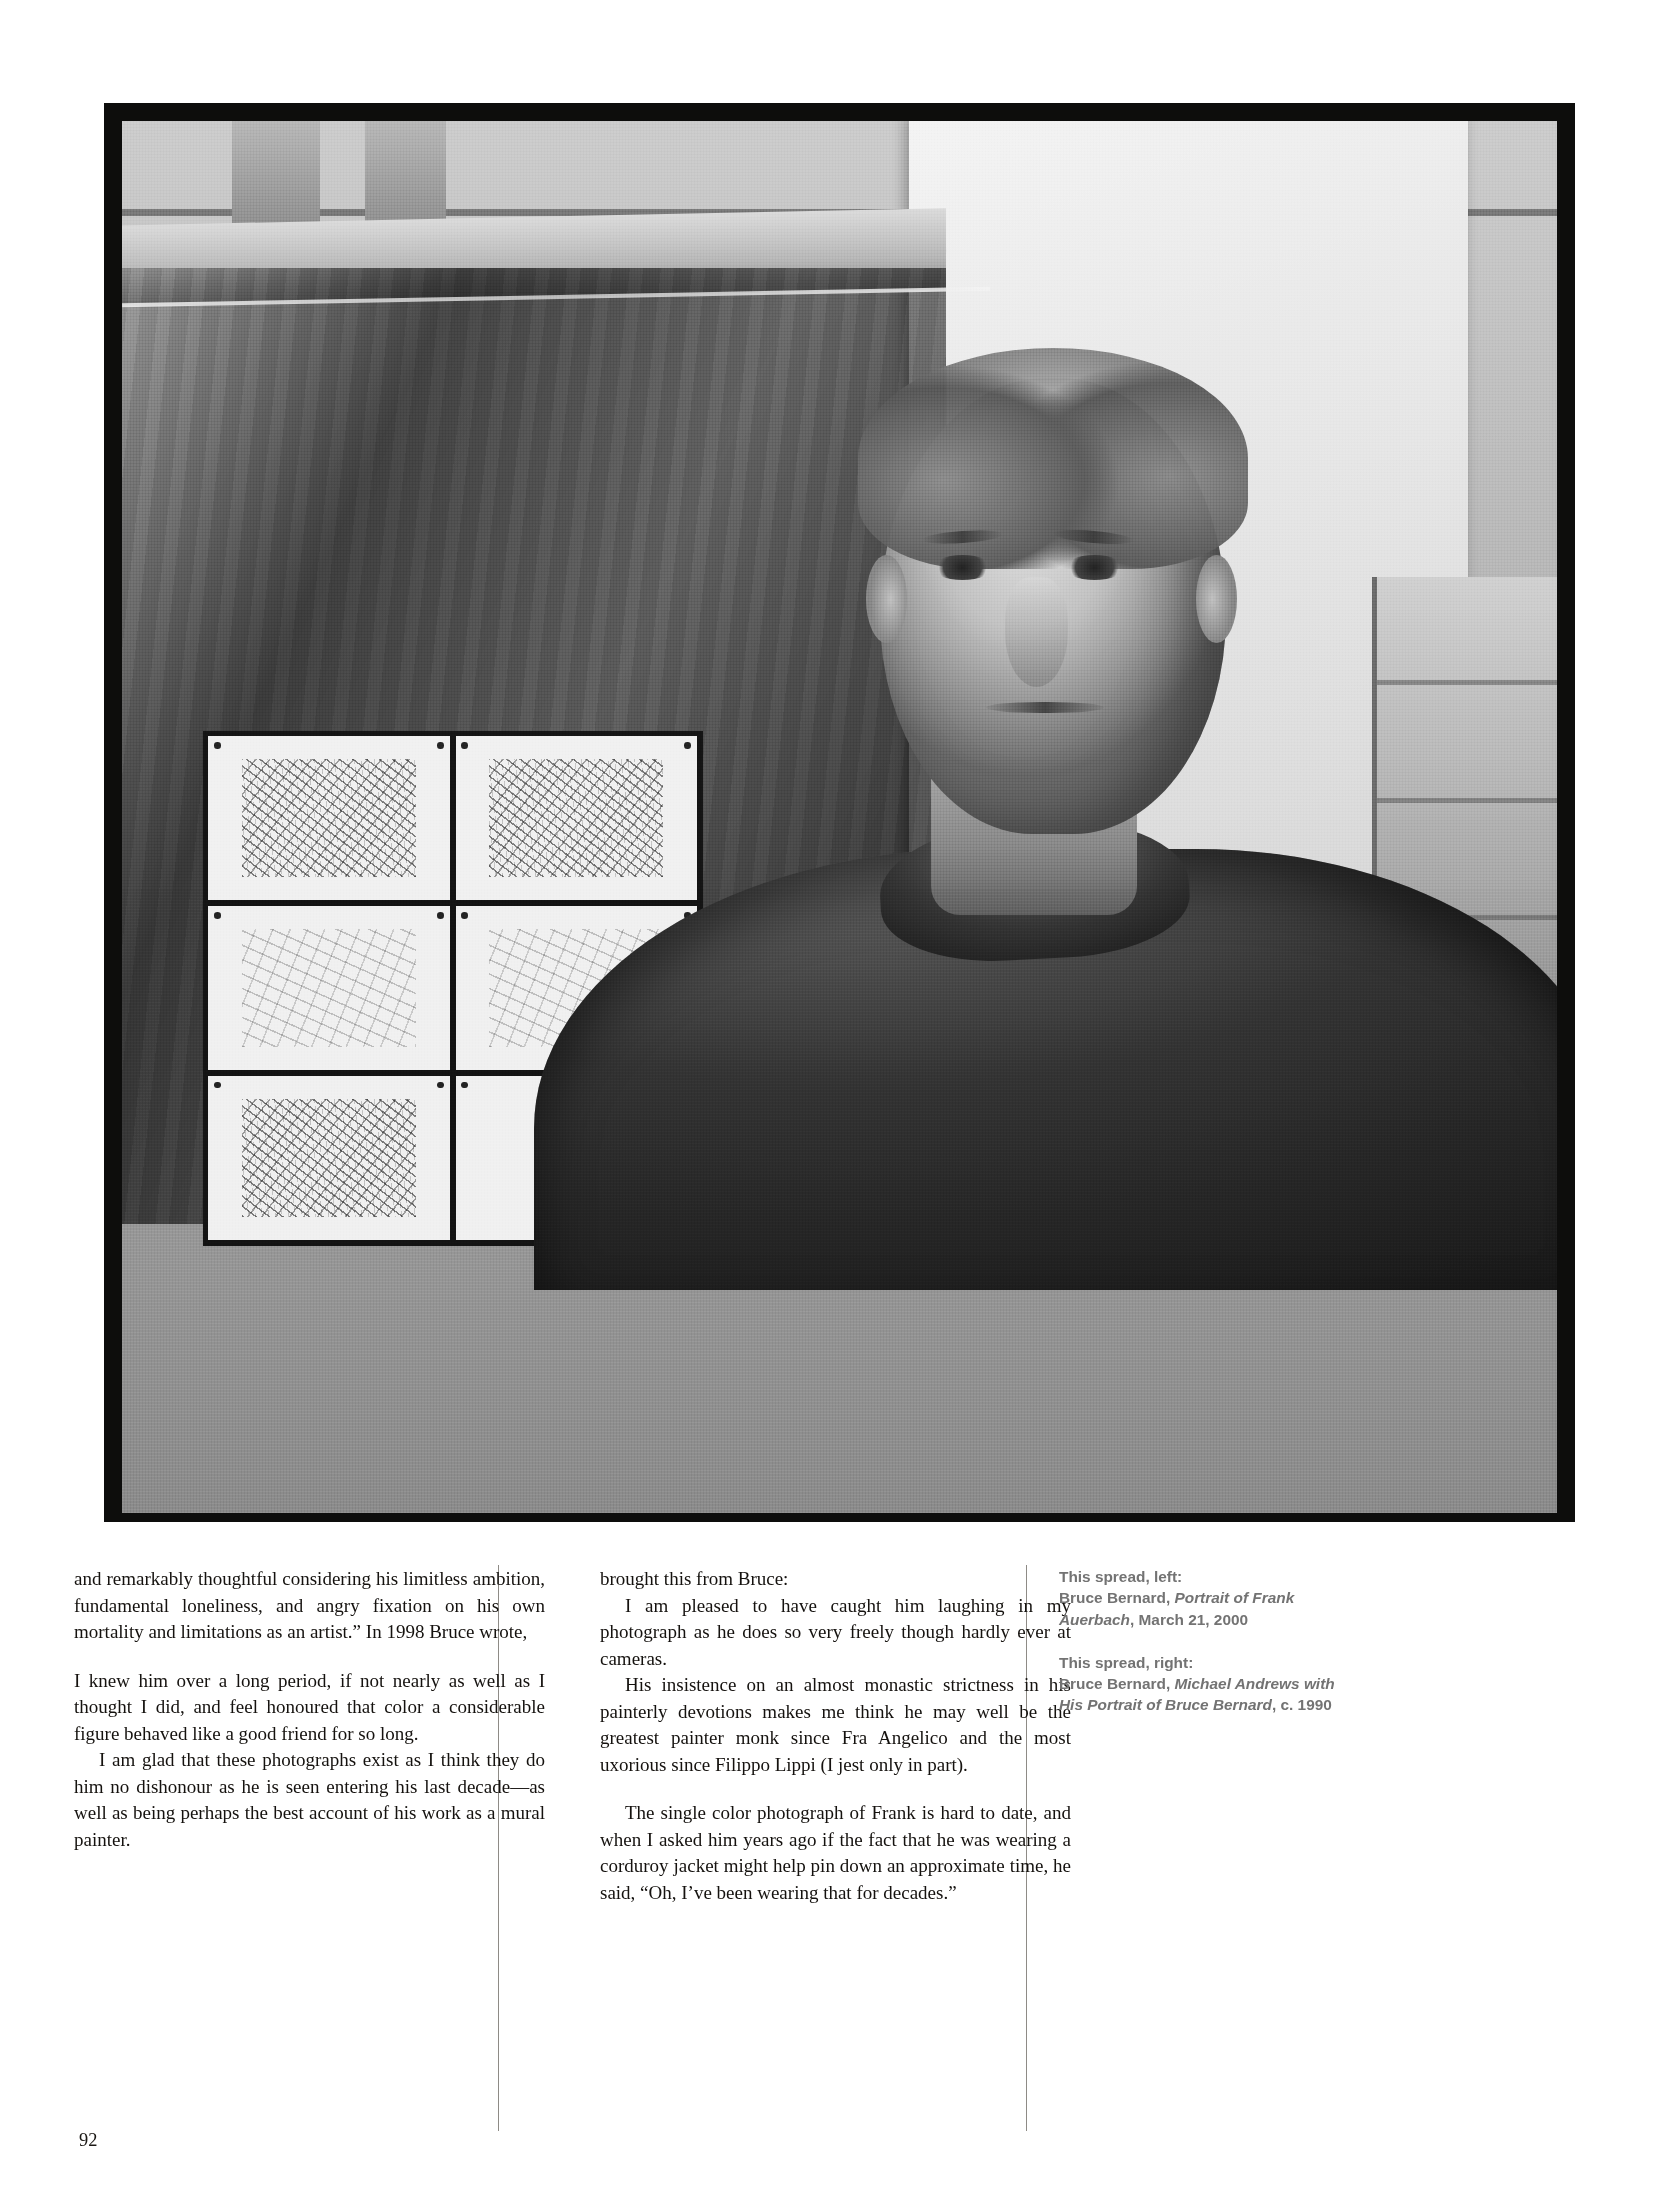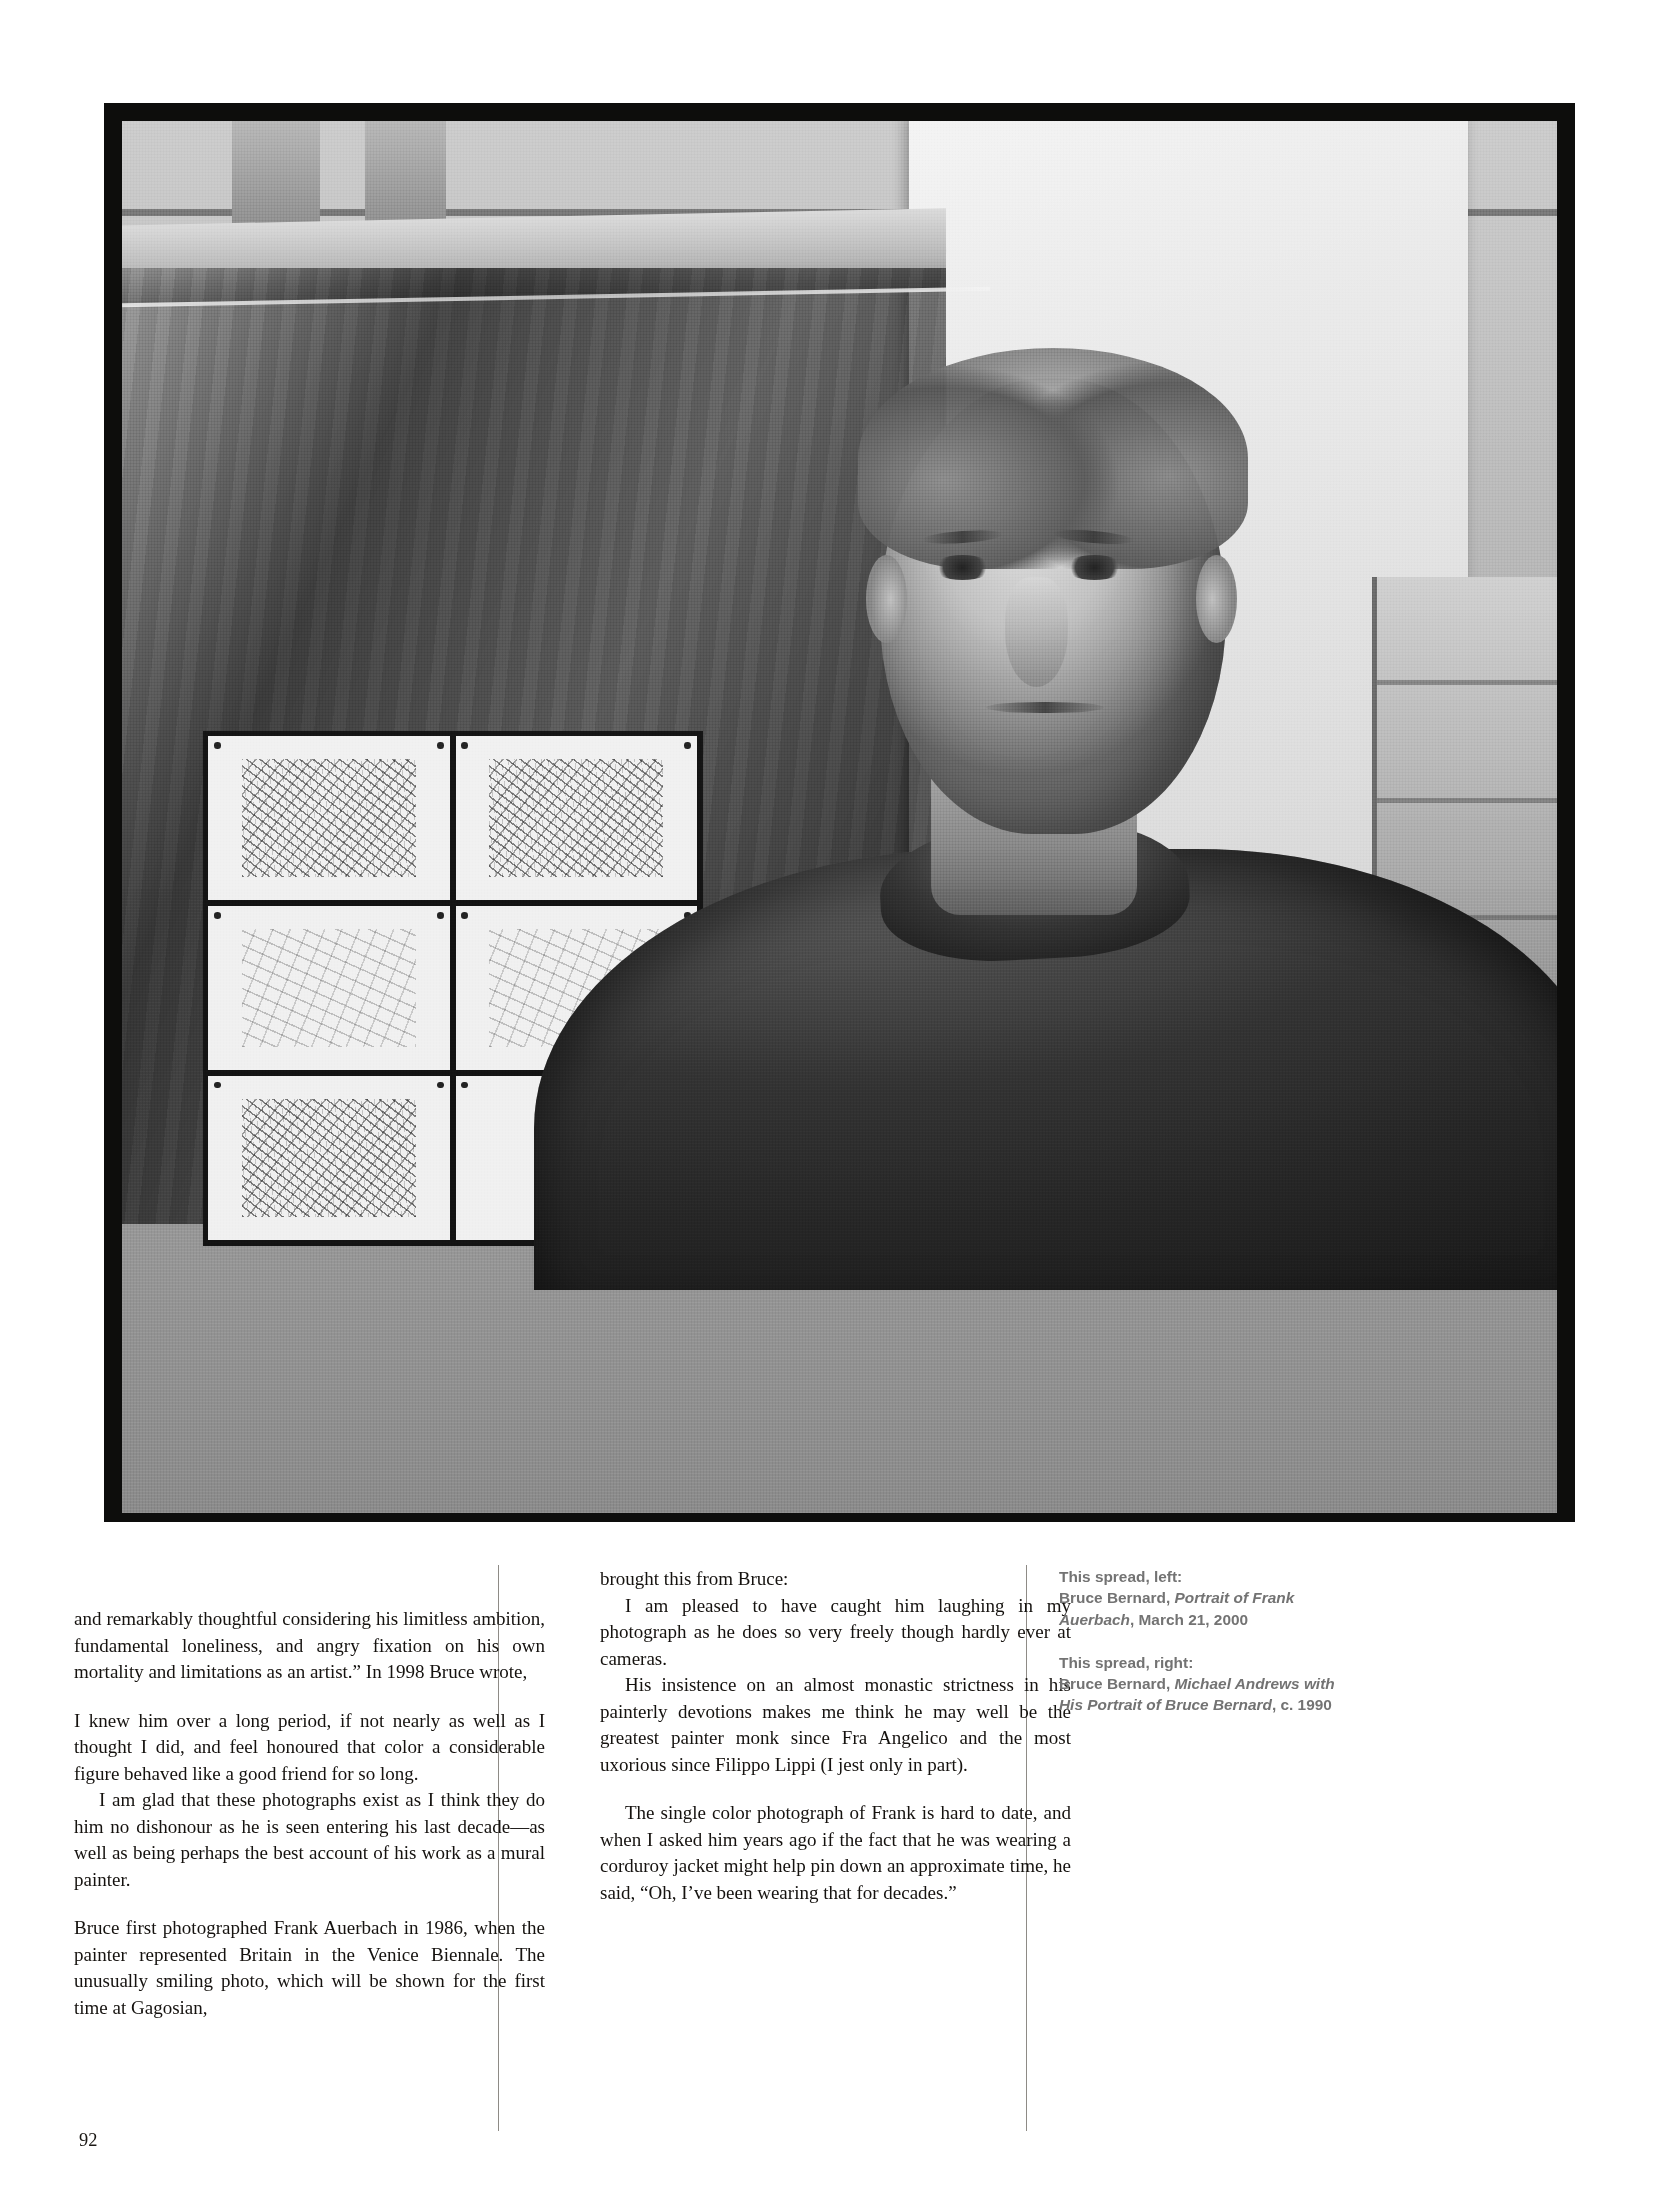--- a/index.html
+++ b/index.html
@@ -235,21 +235,21 @@
     font-size: 19px;
     line-height: 26.5px;
     text-align: justify;
   }
   .col p { margin: 0; text-indent: 0; }
   .col p + p { text-indent: 25px; }
   .col .spaced { margin-top: 22px; }
   .col .blockquote p { text-indent: 0; }
   .col .blockquote p + p { text-indent: 25px; }
 
-  #col1 { left: 0px; width: 471px; margin-top: 40px; }
+  #col1 { left: 0px; width: 471px; }
   #col2 { left: 526px; width: 471px; }
 
   .divider {
     position: absolute;
     top: 1565px;
     width: 0.7px;
     background: #8e8b86;
     height: 566px;
   }
   #div1 { left: 498px; }
@@ -342,23 +342,20 @@
 <div class="divider" id="div2"></div>
 
 <div class="columns">
 
   <div class="col" id="col1">
     <p>and remarkably thoughtful considering his limitless ambition, fundamental loneliness, and angry fixation on his own mortality and limitations as an artist.” In 1998 Bruce wrote,</p>
     <div class="blockquote spaced">
       <p>I knew him over a long period, if not nearly as well as I thought I did, and feel honoured that color a considerable figure behaved like a good friend for so long.</p>
       <p>I am glad that these photographs exist as I think they do him no dishonour as he is seen entering his last decade—as well as being perhaps the best account of his work as a mural painter.</p>
     </div>
-    <div class="spaced">
-      <p>Bruce first photographed Frank Auerbach in 1986, when the painter represented Britain in the Venice Biennale. The unusually smiling photo, which will be shown for the first time at Gagosian,</p>
-    </div>
   </div>
 
   <div class="col" id="col2">
     <p>brought this from Bruce:</p>
     <div class="blockquote">
       <p style="text-indent:25px">I am pleased to have caught him laughing in my photograph as he does so very freely though hardly ever at cameras.</p>
       <p>His insistence on an almost monastic strictness in his painterly devotions makes me think he may well be the greatest painter monk since Fra Angelico and the most uxorious since Filippo Lippi (I jest only in part).</p>
     </div>
     <div class="spaced">
       <p style="text-indent:25px">The single color photograph of Frank is hard to date, and when I asked him years ago if the fact that he was wearing a corduroy jacket might help pin down an approximate time, he said, “Oh, I’ve been wearing that for decades.”</p>

